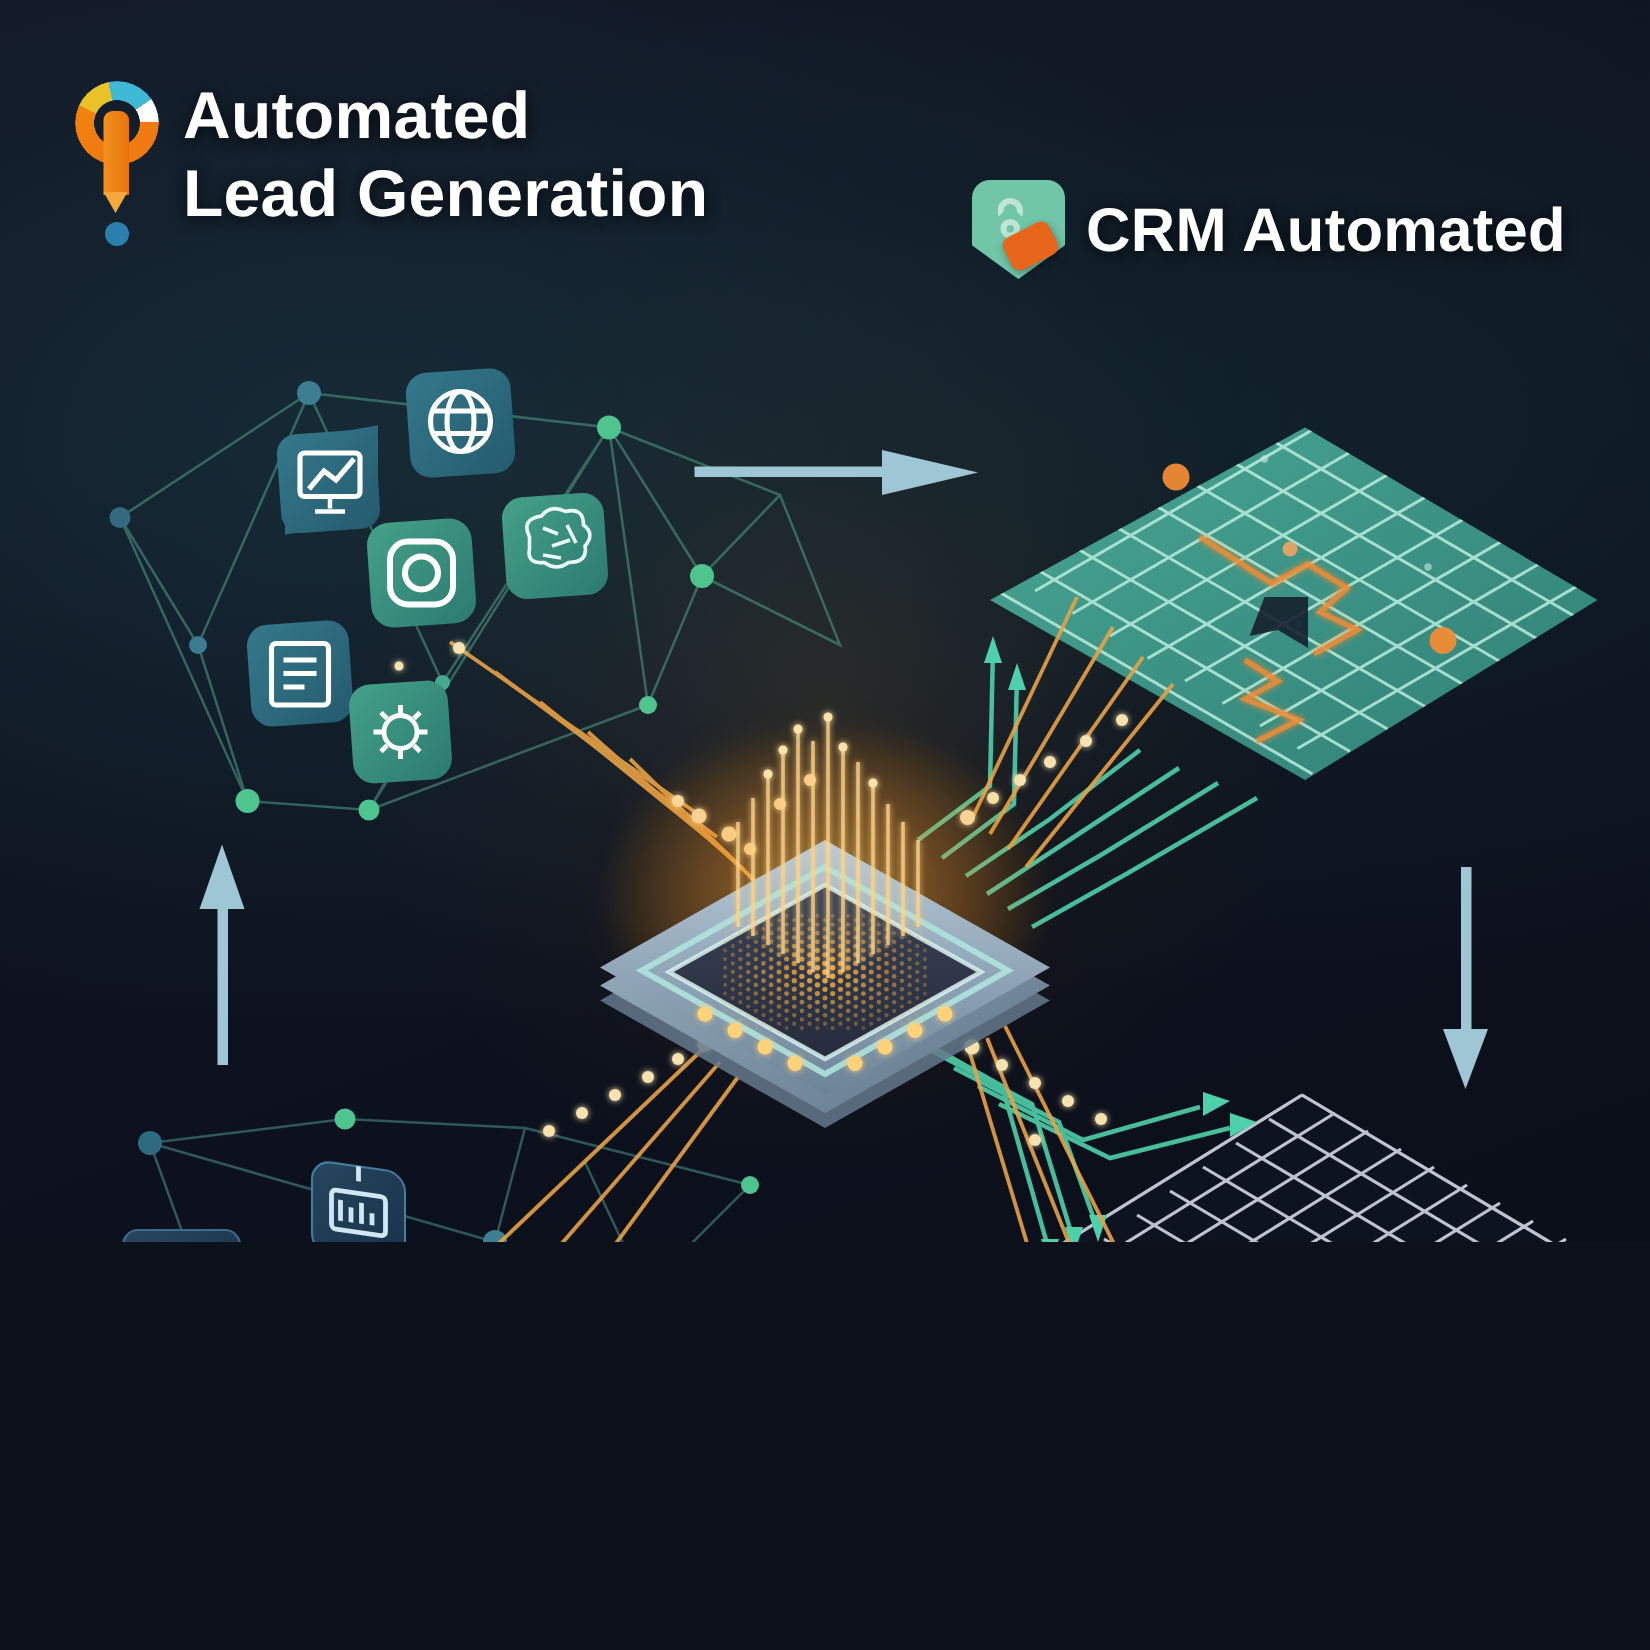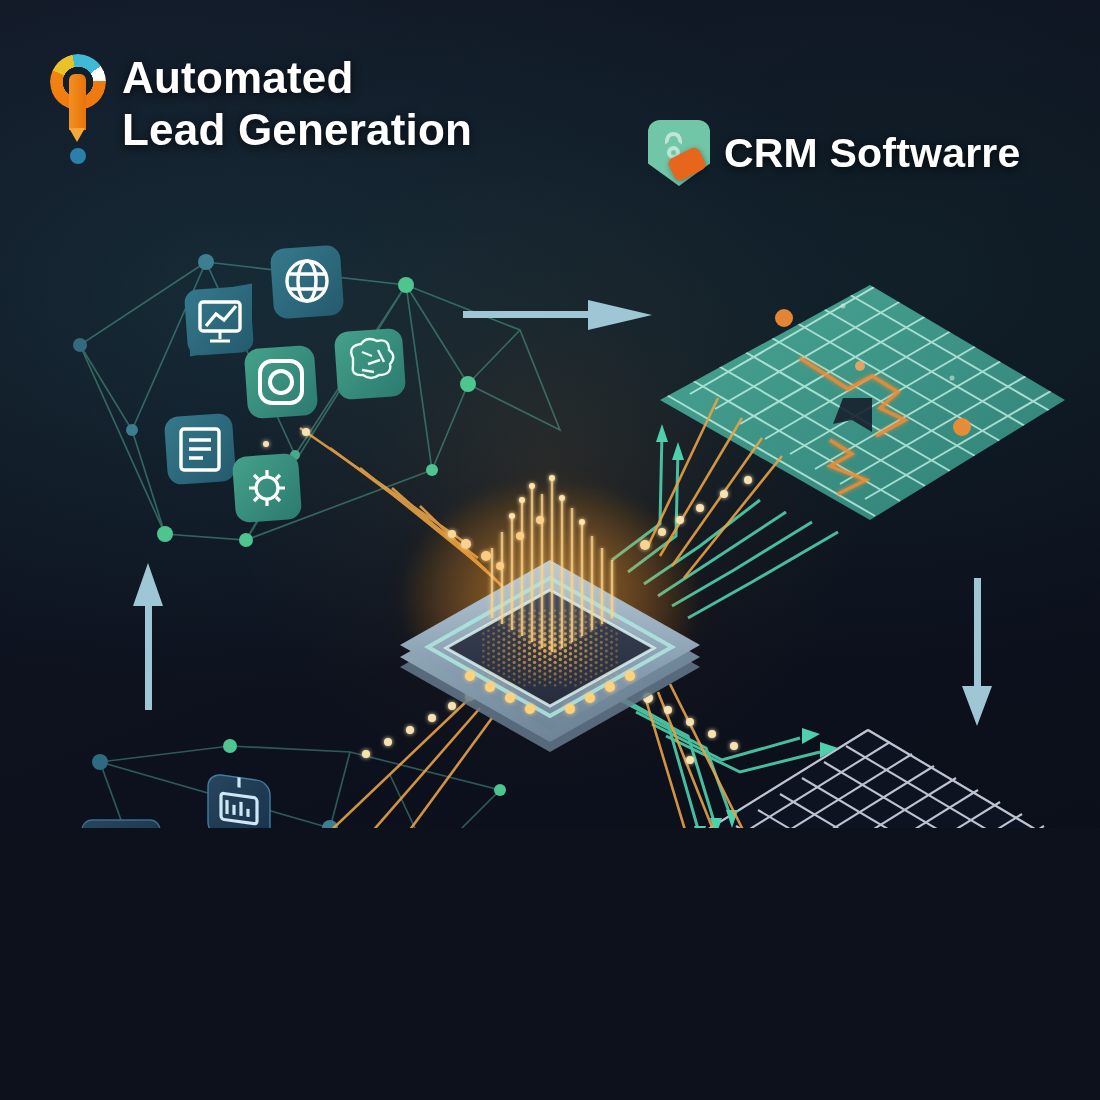--- a/index.html
+++ b/index.html
@@ -809,16 +809,16 @@
 Lead Generation</div>
   </div>
 
   <div class="hdr" id="hdr-right">
     <div class="logo2">
       <div class="shield"></div>
       <div class="g1"></div>
       <div class="g2"></div>
       <div class="tag"></div>
     </div>
-    <div class="hdr-text" id="title-right">CRM Softwarre</div>
+    <div class="hdr-text" id="title-right">CRM Automated</div>
   </div>
 
 </div>
 
 </body></html>

